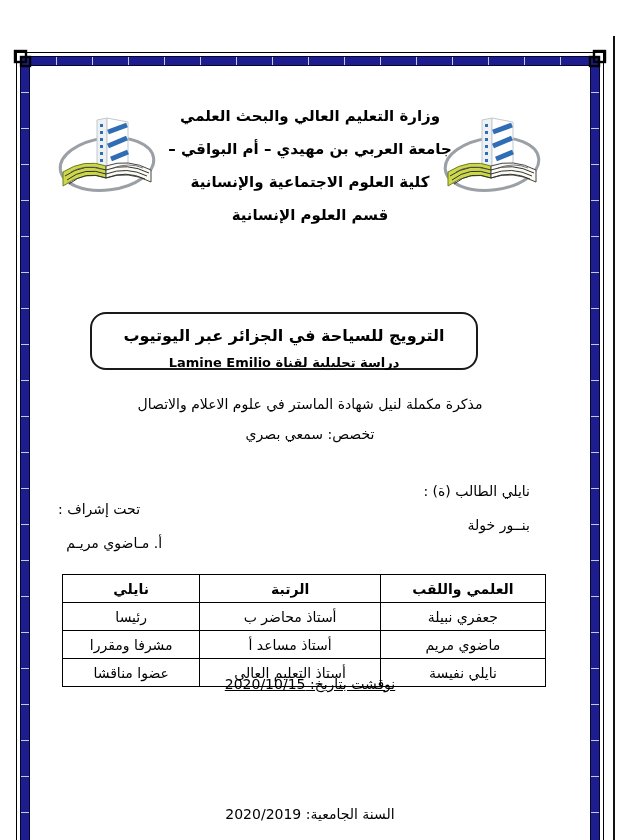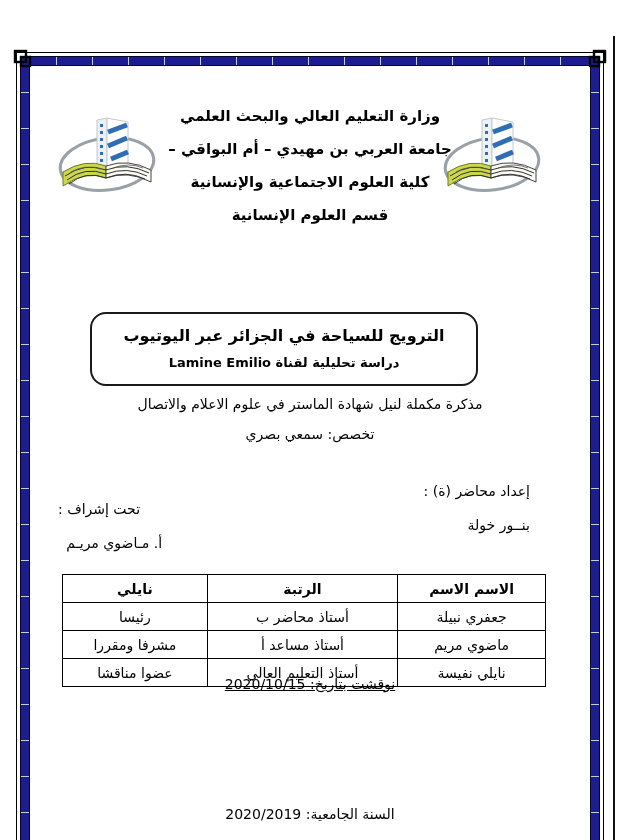--- a/index.html
+++ b/index.html
@@ -24,21 +24,21 @@
   .corner-bl{bottom:-8px;left:13px;transform:scaleY(-1);}
   .corner-br{bottom:-8px;right:13px;transform:scale(-1,-1);}
   .page-edge-line{position:absolute;top:0;bottom:0;left:613px;width:2px;background:#111;}
   
   .header-block{position:absolute;top:64px;left:0;right:0;text-align:center;}
   .header-line{font-weight:bold;font-size:15px;line-height:33px;}
   .logo{position:absolute;top:76px;width:105px;height:88px;}
   .logo-left{left:55px;}
   .logo-right{left:440px;}
   
-  .title-box{position:absolute;top:276px;left:90px;width:388px;height:74px;
+  .title-box{position:absolute;top:276px;left:90px;width:388px;height:58px;
     border:2px solid #1a1a1a;border-radius:16px;text-align:center;padding-top:10px;box-sizing:border-box;}
   .title-main{font-weight:bold;font-size:16px;line-height:24px;}
   .title-sub{font-weight:bold;font-size:13px;line-height:22px;margin-top:4px;}
   
   .center-line{position:absolute;left:0;right:0;text-align:center;font-size:14px;}
   .memoir-line{top:360px;}
   .spec-line{top:390px;}
   .prep-right{position:absolute;top:438px;right:90px;text-align:right;font-size:14px;line-height:34px;}
   .prep-left{position:absolute;top:456px;left:58px;text-align:right;font-size:14px;line-height:34px;}
   .prep-left .label{padding-left:0;margin-right:22px;}
@@ -144,33 +144,33 @@
 
   <div class="title-box">
     <div class="title-main">الترويج للسياحة في الجزائر عبر اليوتيوب</div>
     <div class="title-sub">دراسة تحليلية لقناة Lamine Emilio</div>
   </div>
 
   <div class="center-line memoir-line">مذكرة مكملة لنيل شهادة الماستر في علوم الاعلام والاتصال</div>
   <div class="center-line spec-line">تخصص: سمعي بصري</div>
 
   <div class="prep-right">
-    <div class="label">إعداد محاضر (ة) :</div>
+    <div class="label">نايلي الطالب (ة) :</div>
     <div class="name">بنــور خولة</div>
   </div>
   <div class="prep-left">
     <div class="label">تحت إشراف :</div>
     <div class="name">أ. مـاضوي مريـم</div>
   </div>
 
 
   <table class="committee-table">
     <thead>
       <tr>
-        <th>الاسم الاسم</th>
+        <th>العلمي واللقب</th>
         <th>الرتبة</th>
         <th>نايلي</th>
       </tr>
     </thead>
     <tbody>
       <tr>
         <td>جعفري نبيلة</td>
         <td>أستاذ محاضر ب</td>
         <td>رئيسا</td>
       </tr>

